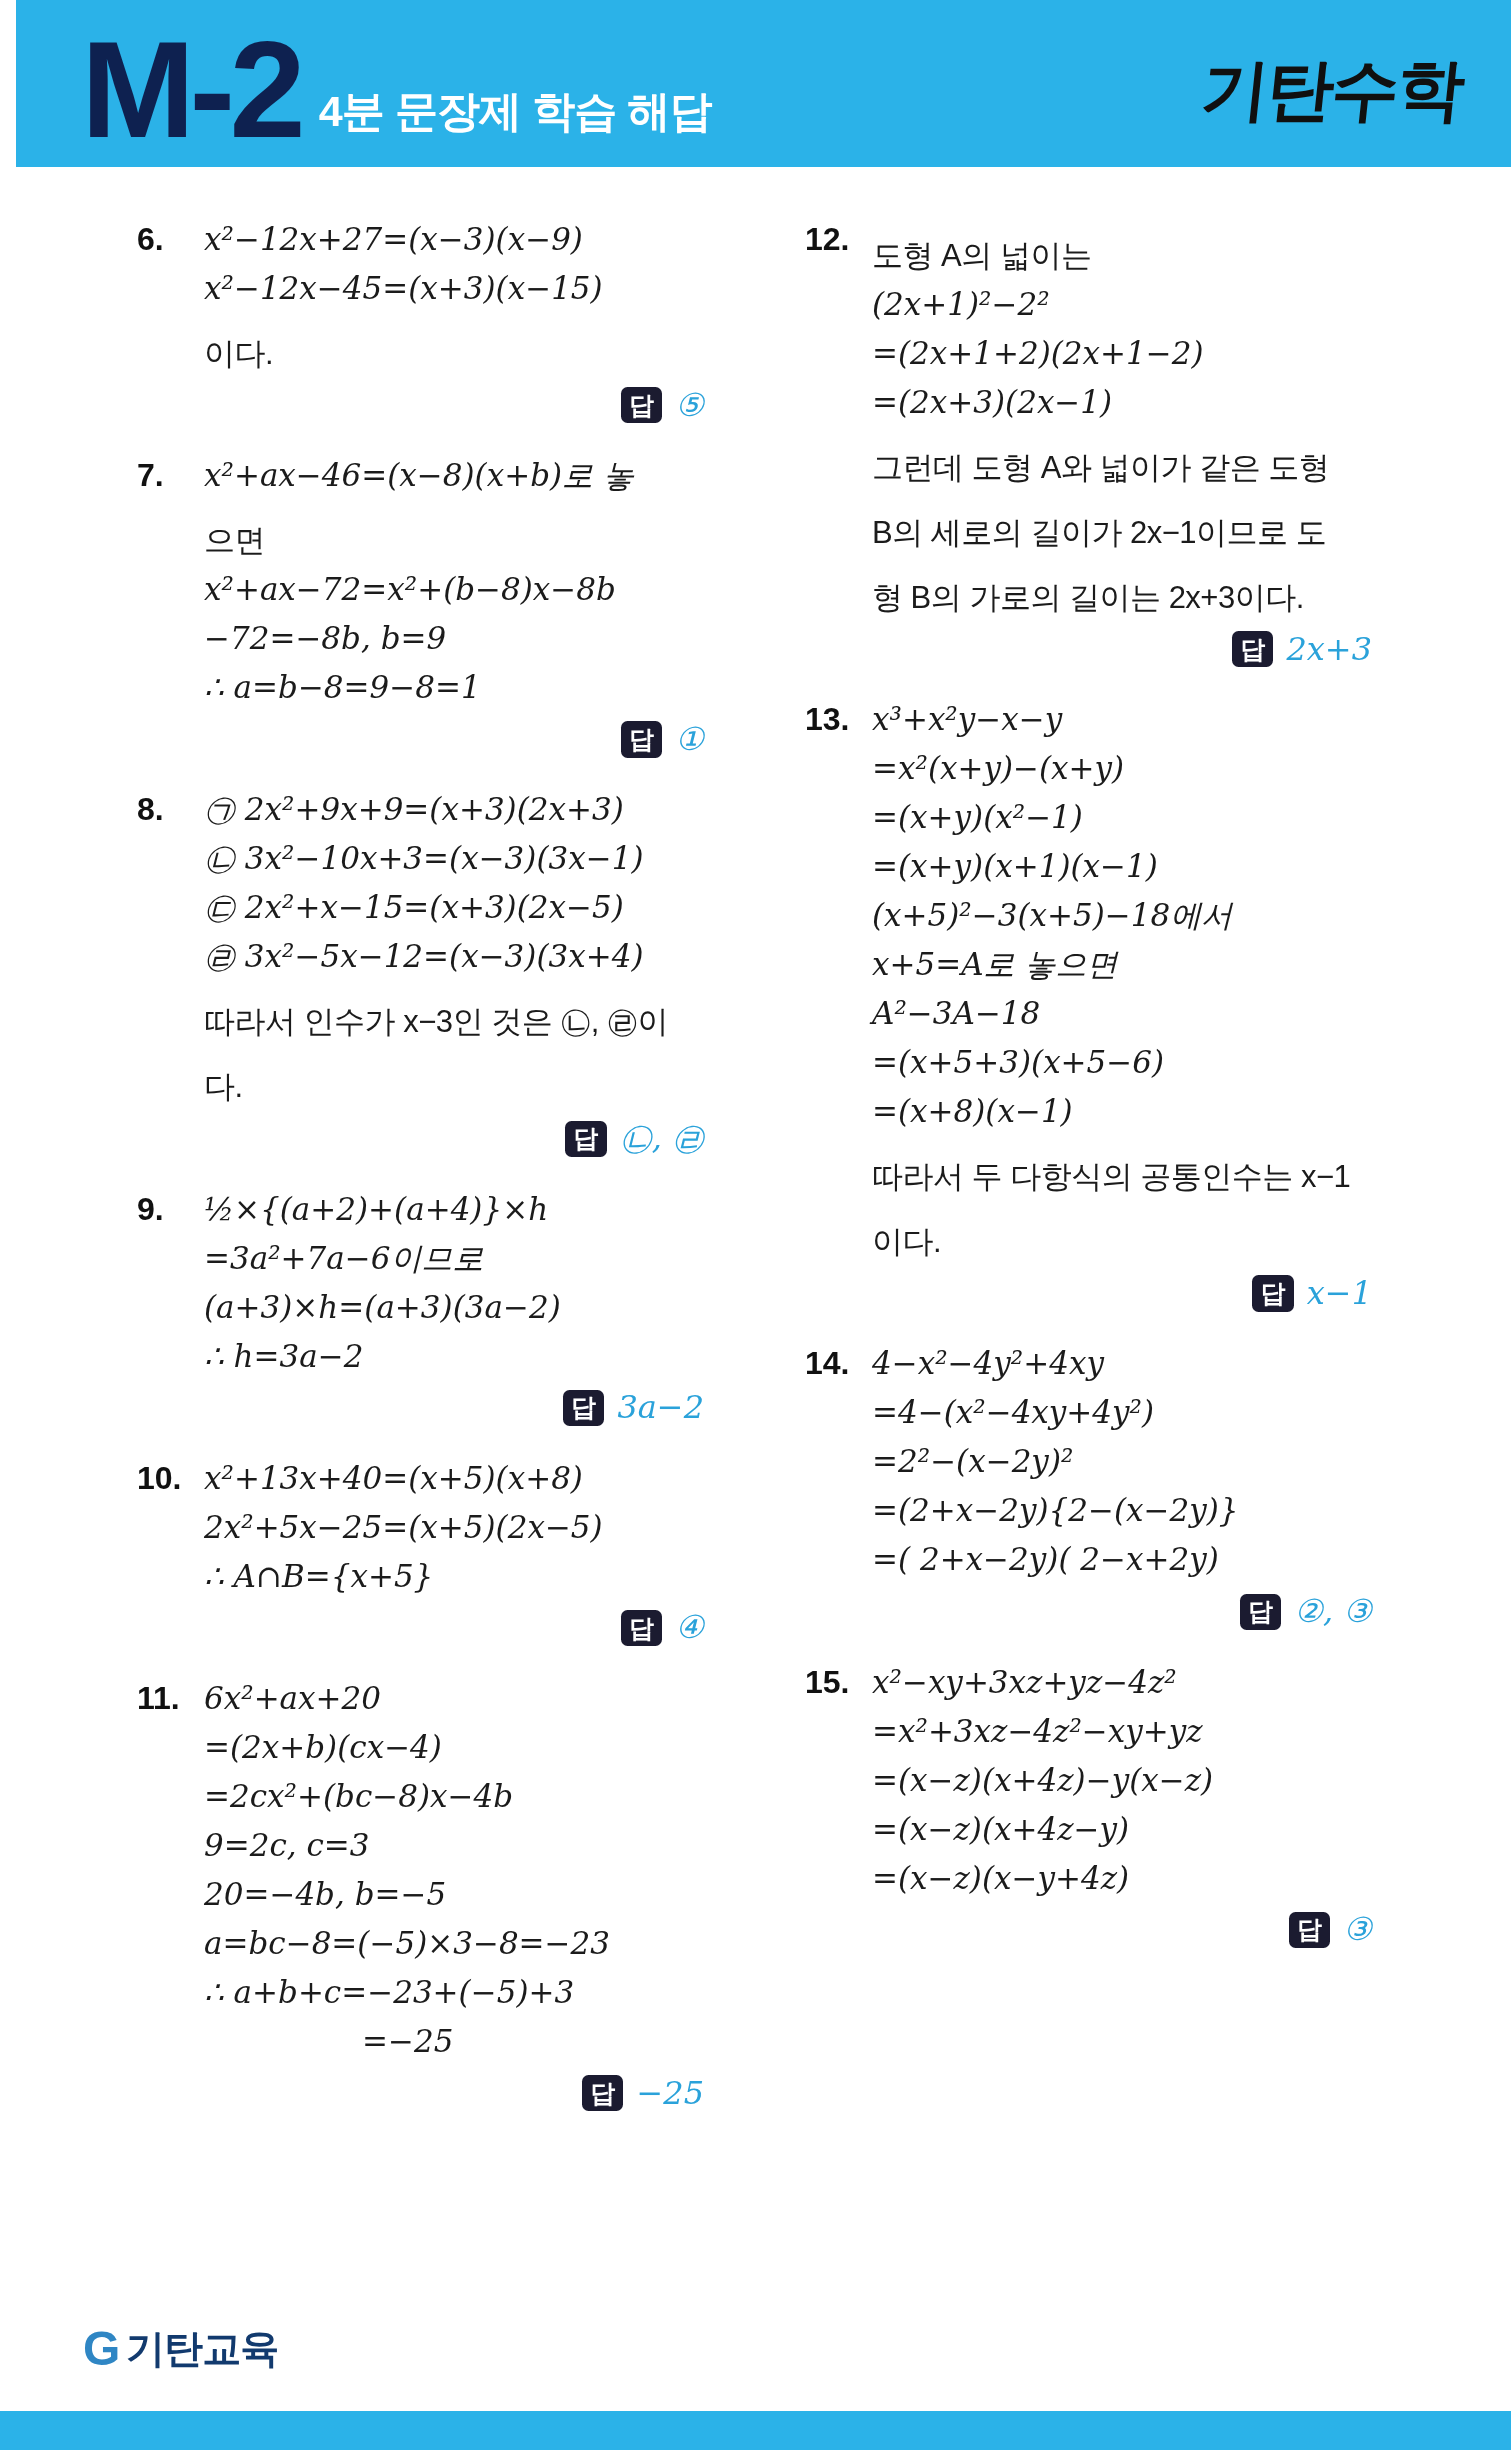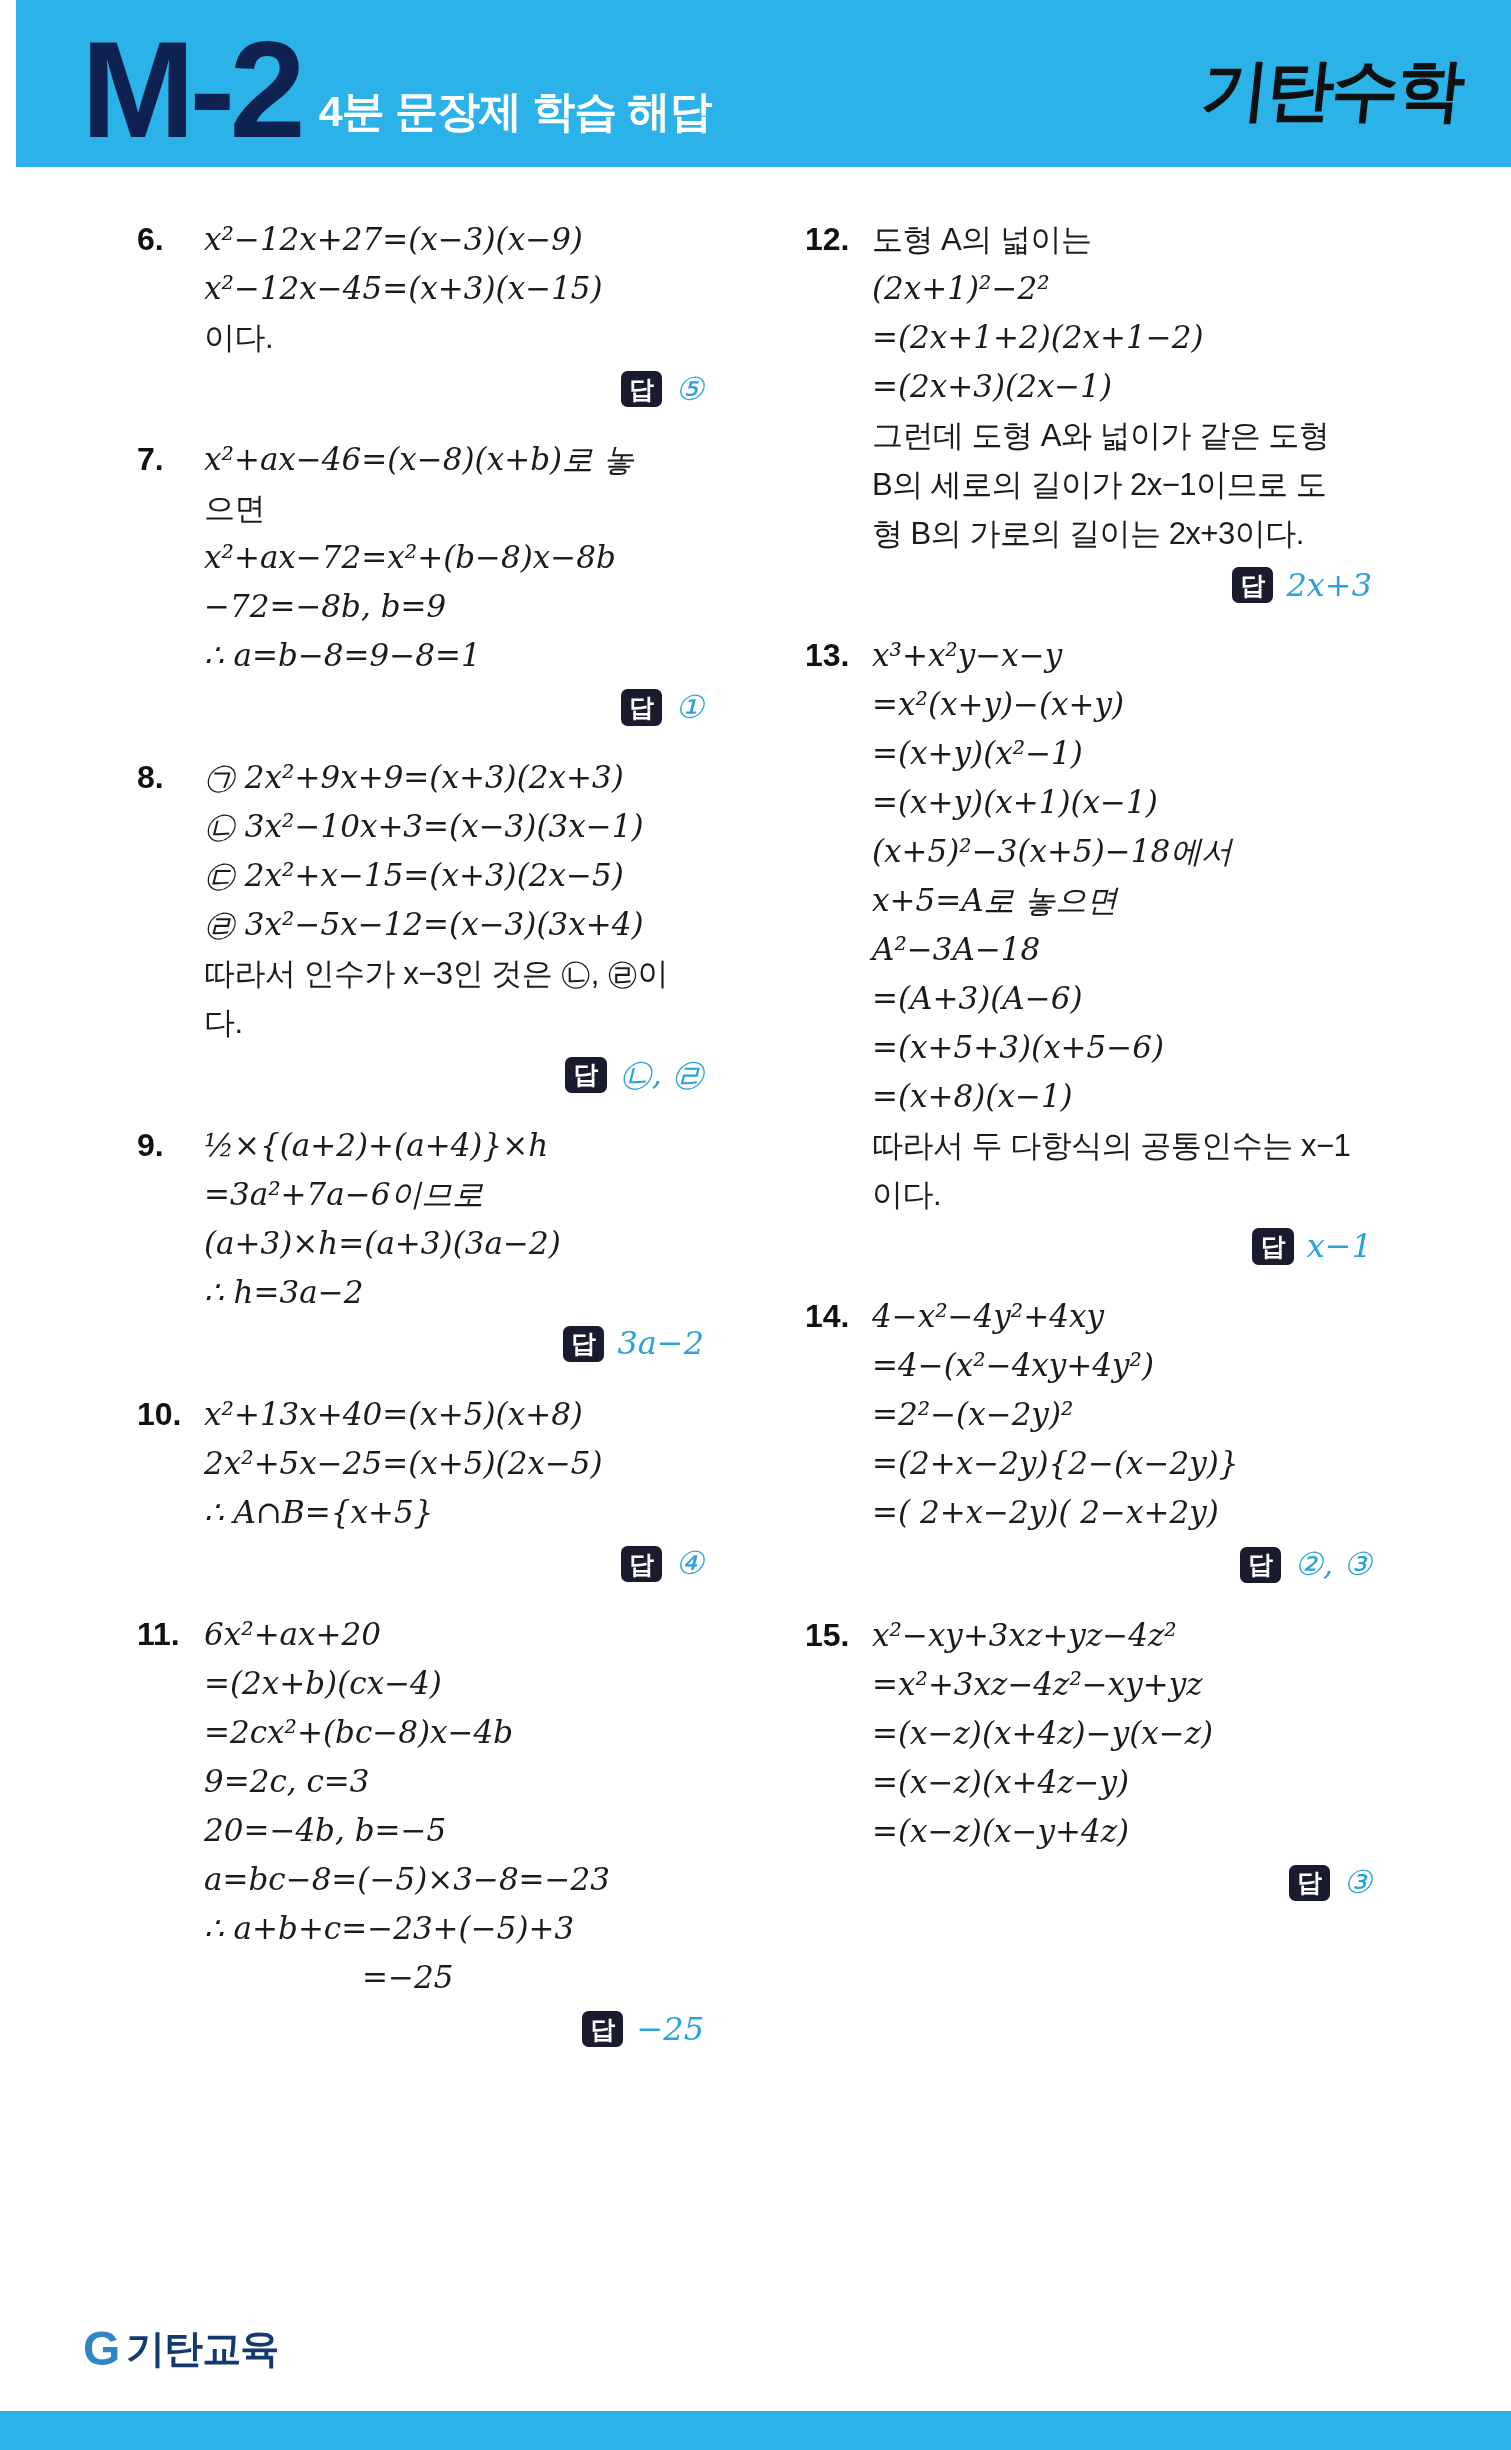--- a/index.html
+++ b/index.html
@@ -32,21 +32,21 @@
   }
   .column{flex:1;min-width:0;}
   .problem{display:flex;margin-bottom:24px;}
   .pnum{
     width:67px;flex-shrink:0;font-weight:bold;font-size:32px;line-height:49px;
     color:#111;
   }
   .pbody{flex:1;min-width:0;}
   .line{font-size:31px;line-height:49px;white-space:nowrap;}
   .line.math{font-family:"DejaVu Serif","Liberation Serif",serif;font-style:italic;}
-  .line.korean{font-family:"Liberation Sans",sans-serif;font-style:normal;letter-spacing:-0.5px;}
+  .line.korean{font-family:"Liberation Sans",sans-serif;font-style:normal;letter-spacing:-0.5px;margin-top:16px;}
   .line.ind2{padding-left:158px;}
   .answer-row{
     display:flex;justify-content:flex-end;align-items:center;gap:13px;
     margin:9.3px 43px 3.7px 0;
   }
   .badge{
     background:#1b1b30;color:#ffffff;font-size:25px;font-weight:bold;
     line-height:1;padding:5.6px 8.3px;border-radius:6.5px;
   }
   .answer-val{
@@ -183,21 +183,20 @@
       <div class="problem">
         <span class="pnum">13.</span>
         <div class="pbody">
           <div class="line math">x³+x²y−x−y</div>
           <div class="line math">=x²(x+y)−(x+y)</div>
           <div class="line math">=(x+y)(x²−1)</div>
           <div class="line math">=(x+y)(x+1)(x−1)</div>
           <div class="line math">(x+5)²−3(x+5)−18에서</div>
           <div class="line math">x+5=A로 놓으면</div>
           <div class="line math">A²−3A−18</div>
-          <div class="line math">=(A+3)(A−6)</div>
           <div class="line math">=(x+5+3)(x+5−6)</div>
           <div class="line math">=(x+8)(x−1)</div>
           <div class="line korean">따라서 두 다항식의 공통인수는 x−1</div>
           <div class="line korean">이다.</div>
           <div class="answer-row">
             <span class="badge">답</span>
             <span class="answer-val">x−1</span>
           </div>
         </div>
       </div>

